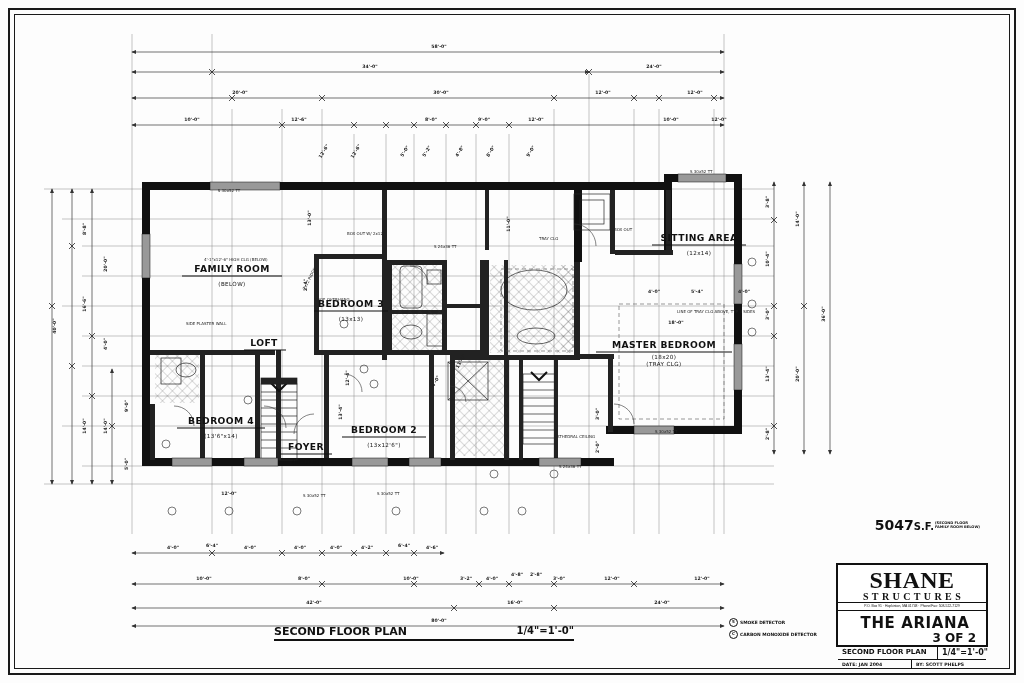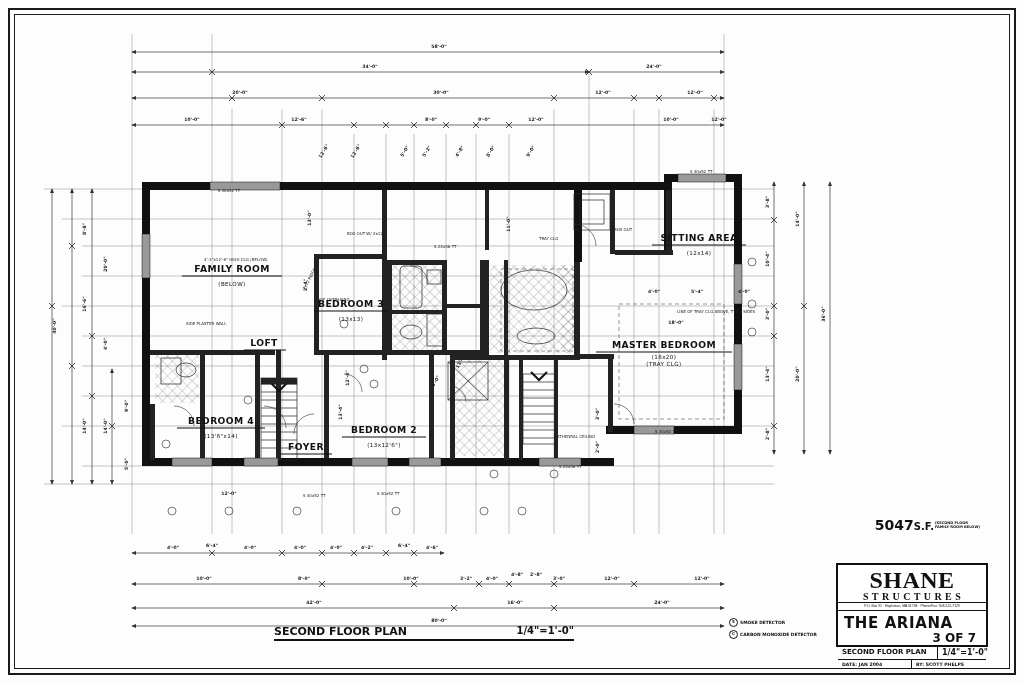--- a/index.html
+++ b/index.html
@@ -30,21 +30,21 @@
           border:2px solid #111;background:#fff;box-sizing:border-box;}
   .tb-logo{text-align:center;padding-top:4px;}
   .tb-shane{font-family:"Liberation Serif", serif;font-weight:bold;font-size:24px;
             letter-spacing:.5px;line-height:.95;color:#111;}
   .tb-struct{font-family:"Liberation Serif", serif;font-size:10px;
              letter-spacing:3.4px;color:#111;margin-top:-1px;padding-left:3px;font-weight:bold;}
   .tb-addr{font-size:3.4px;text-align:center;border-bottom:1px solid #111;
            border-top:1px solid #111;padding:1.5px 0;color:#111;
            font-family:"Liberation Sans",sans-serif;}
   .tb-name{font-family:"DejaVu Sans",sans-serif;font-weight:bold;font-size:15px;
-           padding:3px 0 1px 6px;letter-spacing:.6px;}
+           padding:3px 0 1px 6px;letter-spacing:.6px;text-align:center;}
   .tb-sheet{font-family:"DejaVu Sans",sans-serif;font-weight:bold;font-size:12px;
             text-align:right;padding-right:10px;margin-top:-2px;}
   .tb-row{display:flex;border-top:1px solid #111;}
   .tb-drw{flex:1;font-family:"DejaVu Sans",sans-serif;font-weight:bold;font-size:7px;
           padding:2px 0 2px 4px;border-right:1px solid #111;}
   .tb-scale{width:44px;font-family:"DejaVu Sans",sans-serif;font-weight:bold;
             font-size:8px;padding:2px 0 2px 4px;}
   .tb-row2{display:flex;border-top:1px solid #111;}
   .tb-date{flex:1;font-size:4.6px;padding:2px 0 2px 4px;border-right:1px solid #111;
            font-family:"DejaVu Sans",sans-serif;font-weight:bold;}
@@ -450,21 +450,21 @@
       <span>5047</span><span class="unit">S.F.</span><span class="paren"><span>(SECOND FLOOR</span><br><span>FAMILY ROOM BELOW)</span></span>
     </div>
 
     <div class="tblock">
       <div class="tb-logo">
         <div class="tb-shane">SHANE</div>
         <div class="tb-struct">STRUCTURES</div>
       </div>
       <div class="tb-addr">P.O. Box 91 · Hopkinton, MA 01748 · Phone/Fax: 508-522-7129</div>
       <div class="tb-name">THE ARIANA</div>
-      <div class="tb-sheet">3 OF 7</div>
+      <div class="tb-sheet">3 OF 2</div>
       <div class="tb-row">
         <div class="tb-drw">SECOND FLOOR PLAN</div>
         <div class="tb-scale">1/4"=1'-0"</div>
       </div>
       <div class="tb-row2">
         <div class="tb-date"><span>DATE:</span> <span>JAN 2004</span></div>
         <div class="tb-by"><span>BY:</span> <span>SCOTT PHELPS</span></div>
       </div>
     </div>
   </div>

